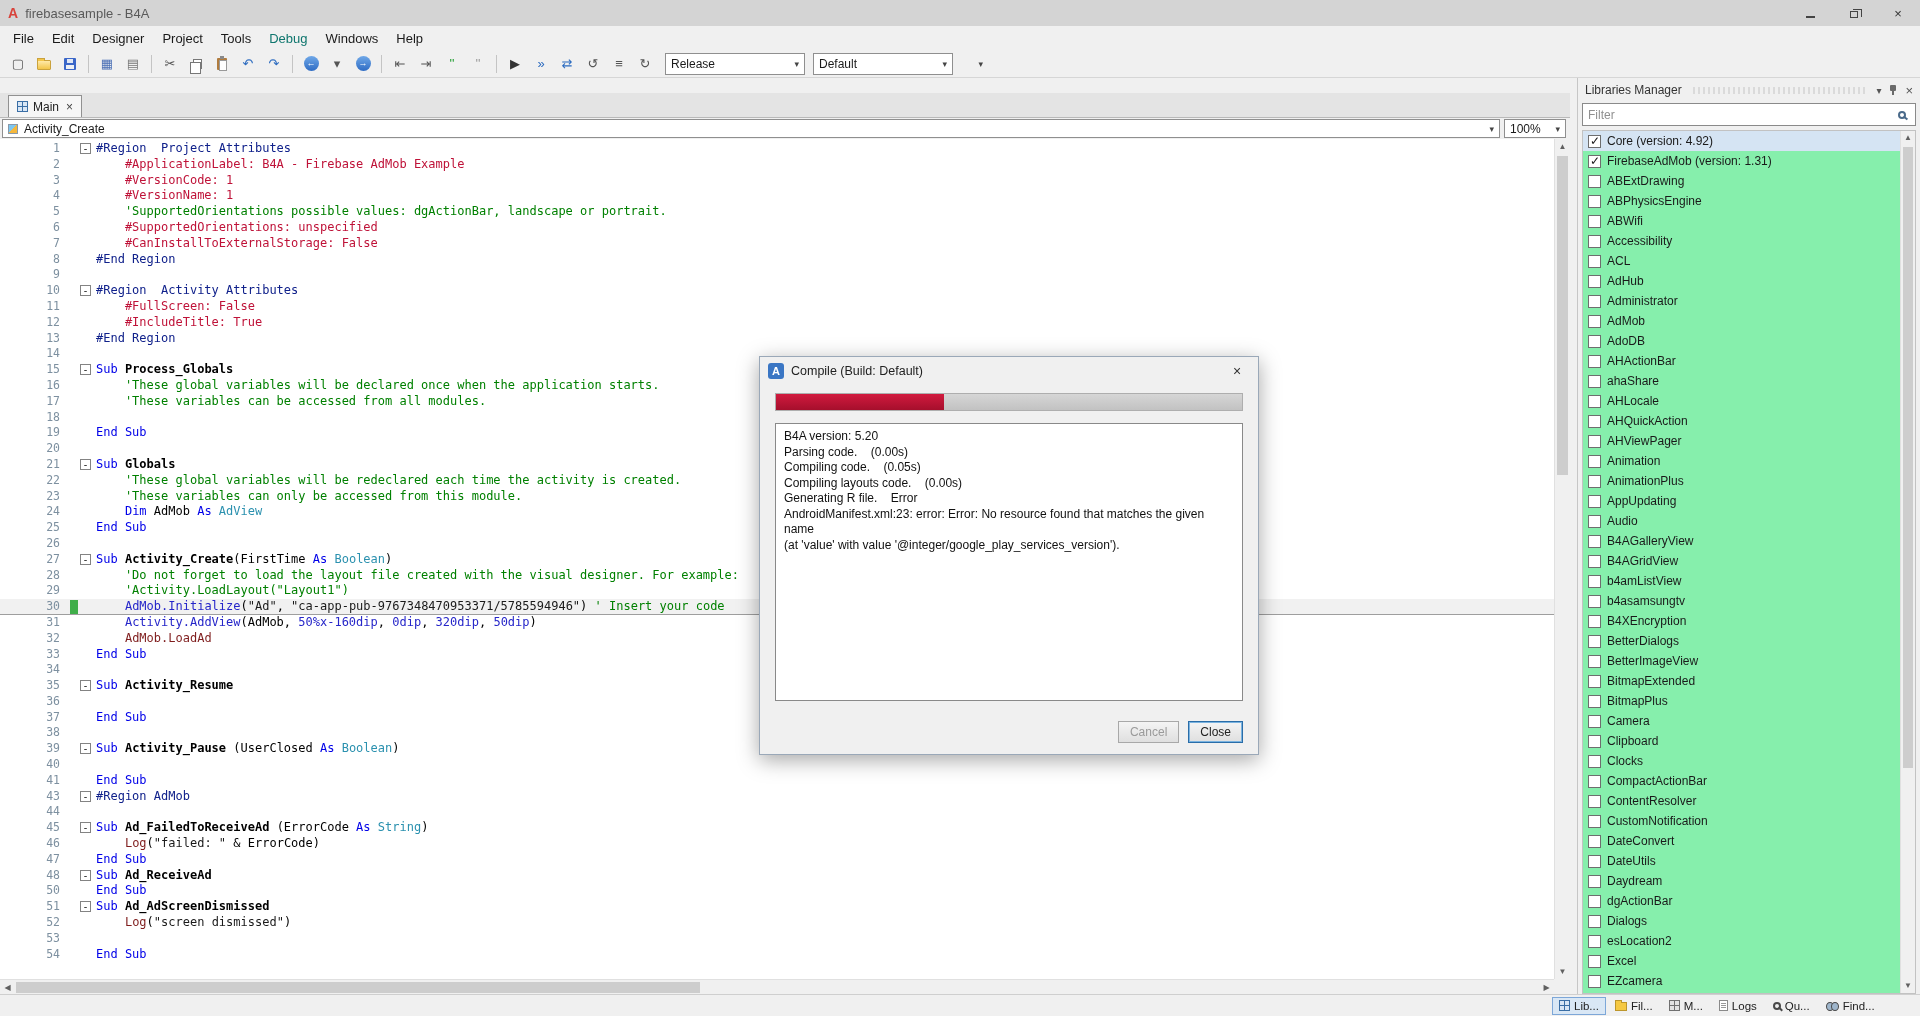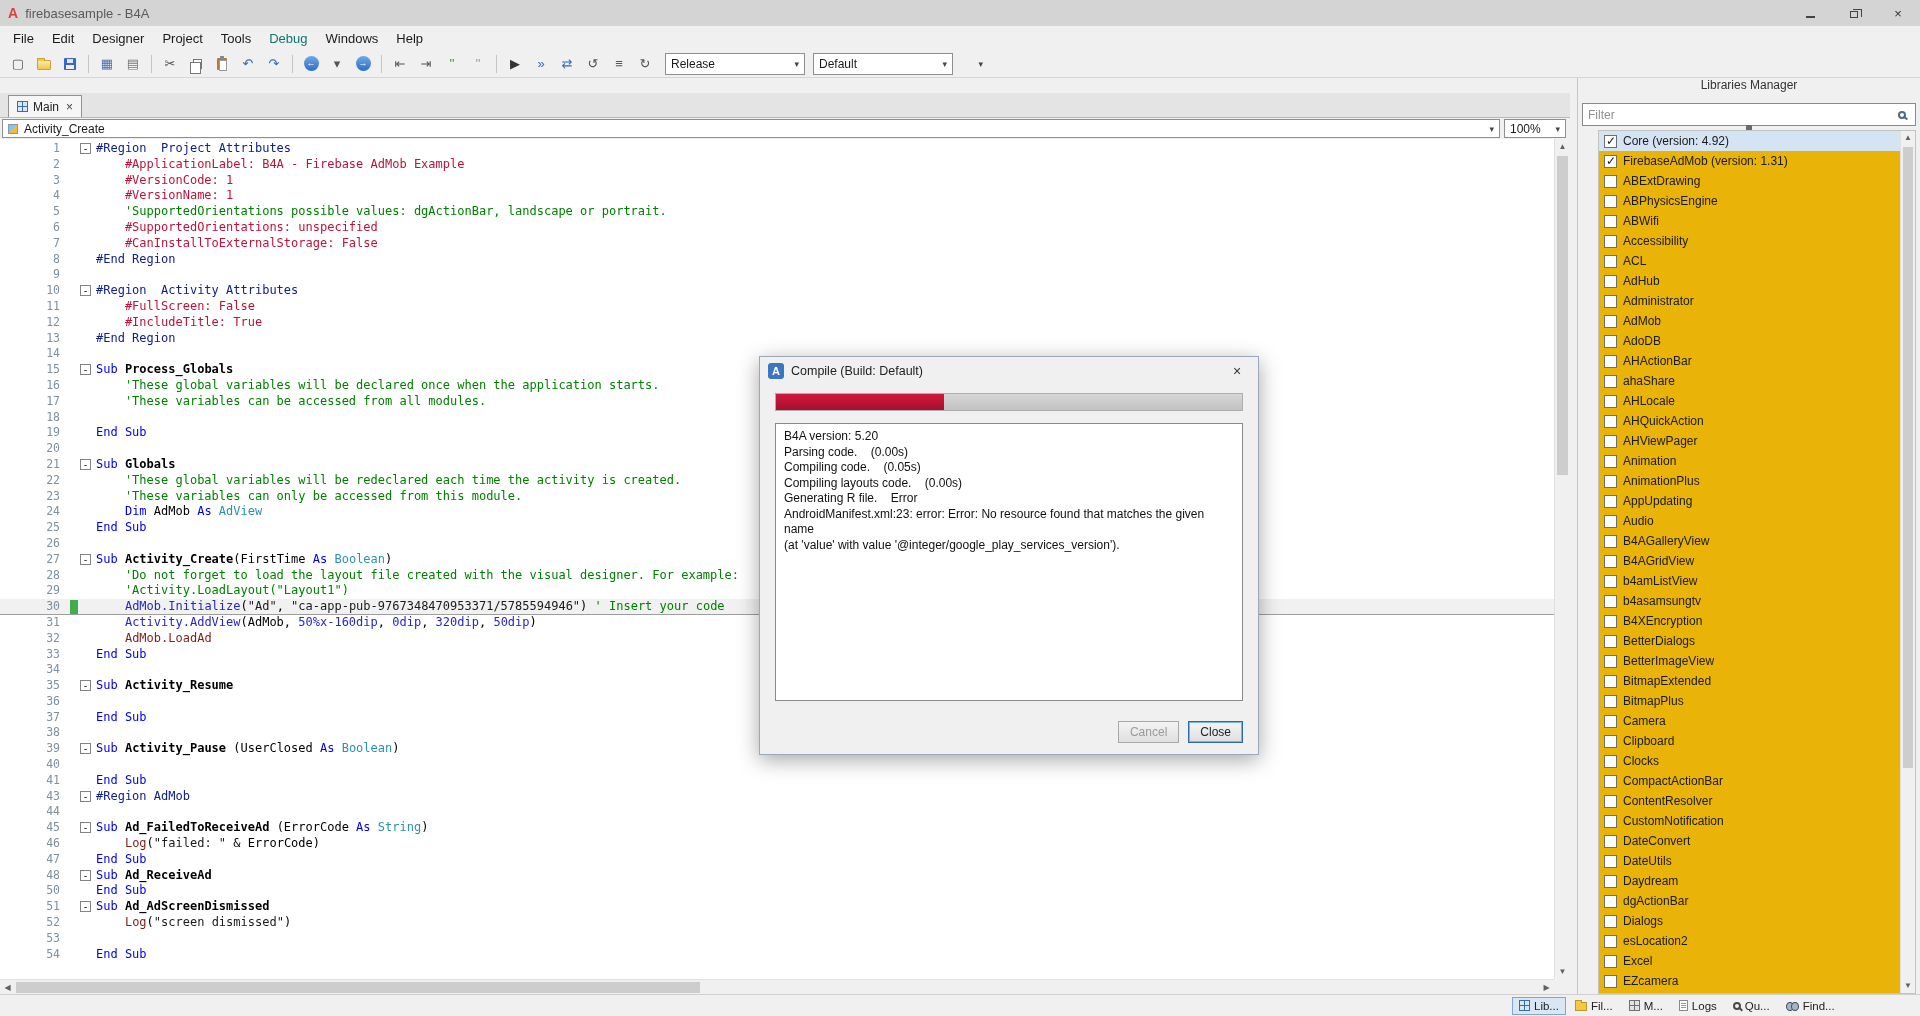--- a/index.html
+++ b/index.html
@@ -95,45 +95,45 @@
   .dlg-progress-fill { position:absolute; left:0; top:0; bottom:0; background:linear-gradient(#d11a3e,#a50f2c); }
   .dlg-log { margin:0 15px; height:278px; background:#fff; border:1px solid #898989; padding:5px 8px; font-size:12px; color:#111; line-height:15.5px; white-space:pre-wrap; overflow:hidden; }
   .dlg-buttons { position:absolute; right:15px; bottom:11px; display:flex; gap:9px; }
   .btn { min-width:48px; height:22px; padding:0 11px; font-size:12px; display:flex; align-items:center; justify-content:center; background:linear-gradient(#f4f4f4,#dfdfdf); border:1px solid #a8a8a8; color:#222; }
   .btn.disabled { color:#9a9a9a; }
   .btn.focused { border-color:#2a6da8; box-shadow:inset 0 0 0 1px #7ab3e0; }
 
   
   .splitter { position:absolute; top:78px; bottom:22px; left:1570px; width:7px; background:#f0f0f0; }
   .libpanel { position:absolute; top:78px; right:0; width:343px; bottom:22px; background:#f0f0f0; border-left:1px solid #c6c6c6; display:flex; flex-direction:column; }
-  .lib-header { height:24px; display:flex; align-items:center; padding:0 7px; font-size:12px; color:#333; gap:7px;flex-direction:column; }
+  .lib-header { height:24px; display:flex; align-items:center; padding:0 7px; font-size:12px; color:#333; gap:7px; }
   .lib-grip { flex:1; height:7px; margin:0 4px; background:repeating-linear-gradient(90deg,#dadada 0 2px, transparent 2px 5px); }
   .lib-hicon { color:#555; font-size:10px; }
   .pin-icon { width:10px; height:12px; position:relative; }
   .pin-icon::before { content:""; position:absolute; left:2px; top:1px; width:6px; height:6px; background:#6a6a6a; border-radius:1px; }
   .pin-icon::after { content:""; position:absolute; left:4px; top:7px; width:2px; height:4px; background:#6a6a6a; }
   .lib-filter { margin:1px 4px 4px; height:23px; background:#fff; border:1px solid #8a8a8a; display:flex; align-items:center; padding:0 5px; }
   .lib-filter input { flex:1; border:none; outline:none; font-size:12px; font-family:"Liberation Sans",sans-serif; color:#333; }
   .lib-filter input::placeholder { color:#909090; }
   .mag-icon { width:8px; height:8px; border:2px solid #4a6a8a; border-radius:50%; position:relative; margin-right:4px; flex:none; }
   .mag-icon::after { content:""; position:absolute; width:5px; height:2px; background:#4a6a8a; right:-4px; bottom:-2px; transform:rotate(40deg); }
-  .lib-list-wrap { flex:1; margin:0 4px 0 20px; background:#eab308; border:1px solid #c2c2c2; position:relative; overflow:hidden; }
+  .lib-list-wrap { flex:1; margin:0 4px 0 4px; background:#86efac; border:1px solid #c2c2c2; position:relative; overflow:hidden; }
   .lib-list { position:absolute; inset:0 15px 0 0; overflow:hidden; }
   .lib-row { height:20px; display:flex; align-items:center; gap:6px; padding-left:5px; font-size:12px; color:#1a1a1a; }
   .lib-row.selected { background:#d5e4f3; }
   .cb { width:13px; height:13px; border:1px solid #6e6e6e; background:#fff; flex:none; position:relative; }
   .cb.checked::after { content:"✓"; position:absolute; left:1px; top:-2px; font-size:12px; color:#1a1a1a; }
   .lib-scroll { position:absolute; top:0; right:0; bottom:0; width:15px; background:#f0f0f0; border-left:1px solid #e0e0e0; }
   .lib-scroll .arr { height:14px; line-height:14px; text-align:center; color:#606060; font-size:8px; }
   .lib-thumb { position:absolute; left:2px; right:2px; top:16px; height:72%; background:#cdcdcd; }
   .lib-arr-down { position:absolute; bottom:0; left:0; right:0; }
 
   
   .statusbar { position:absolute; left:0; right:0; bottom:0; height:22px; background:#f0f0f0; border-top:1px solid #cfcfcf; }
-  .status-tabs { position:absolute; left:1512px; top:1px; bottom:1px; display:flex; align-items:center; gap:2px; }
+  .status-tabs { position:absolute; left:1552px; top:1px; bottom:1px; display:flex; align-items:center; gap:2px; }
   .stab { display:flex; align-items:center; gap:4px; padding:2px 6px; font-size:11.5px; color:#222; border:1px solid transparent; }
   .stab.active { background:#d9e7f5; border:1px solid #7da7d8; }
   .si { display:inline-block; flex:none; position:relative; }
   .si-grid-blue { width:11px; height:11px; border:1px solid #3a6ea5; background:linear-gradient(#3a6ea5,#3a6ea5) 4px 0/1px 100% no-repeat,linear-gradient(#3a6ea5,#3a6ea5) 0 4px/100% 1px no-repeat,#d8e6f5; }
   .si-grid-gray { width:11px; height:11px; border:1px solid #707070; background:linear-gradient(#707070,#707070) 4px 0/1px 100% no-repeat,linear-gradient(#707070,#707070) 0 4px/100% 1px no-repeat,#e2e2e2; }
   .si-folder { width:12px; height:9px; background:#f5c842; border:1px solid #bd962b; margin-top:2px; }
   .si-folder::before { content:""; position:absolute; top:-3px; left:-1px; width:5px; height:2px; background:#f5c842; border:1px solid #bd962b; border-bottom:none; }
   .si-page { width:9px; height:11px; background:#fff; border:1px solid #8a8a8a; }
   .si-page::before { content:""; position:absolute; left:1px; top:2px; width:5px; height:1px; background:#999; box-shadow:0 2px 0 #999,0 4px 0 #999; }
   .si-search { width:8px; height:8px; border:2px solid #4a4a4a; border-radius:50%; }

